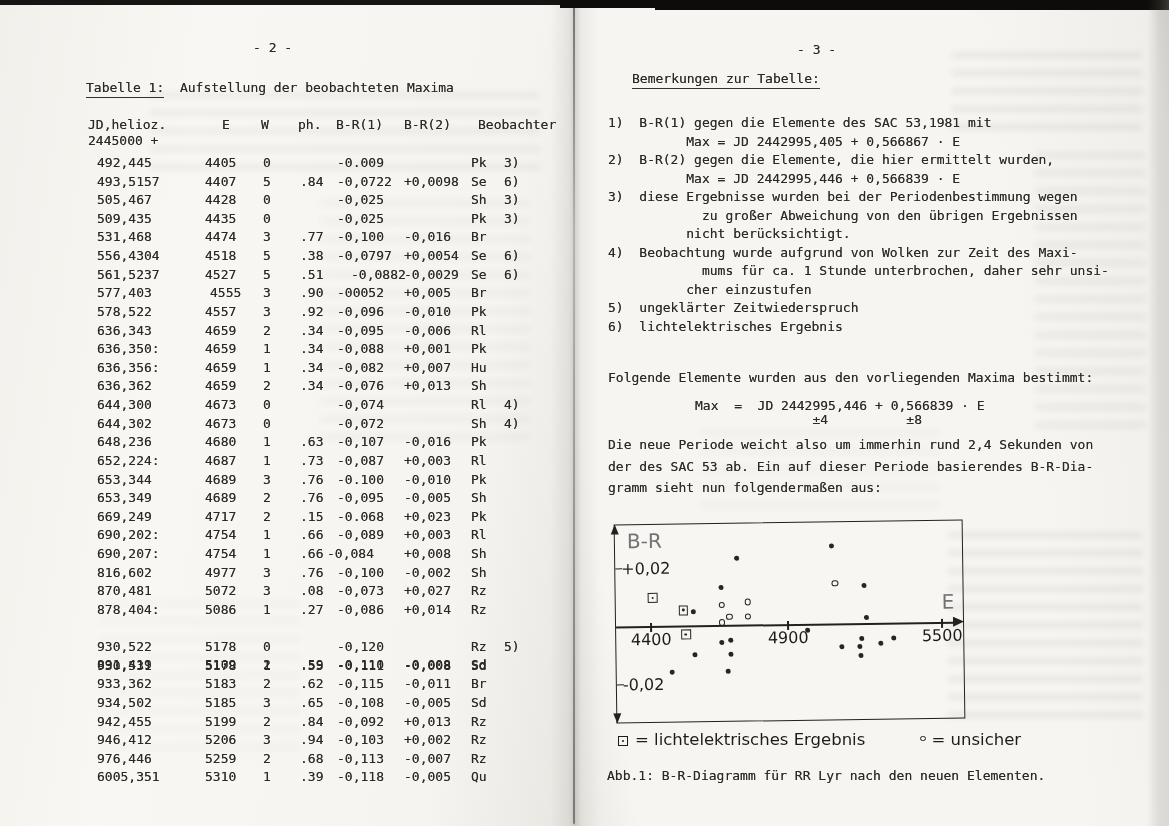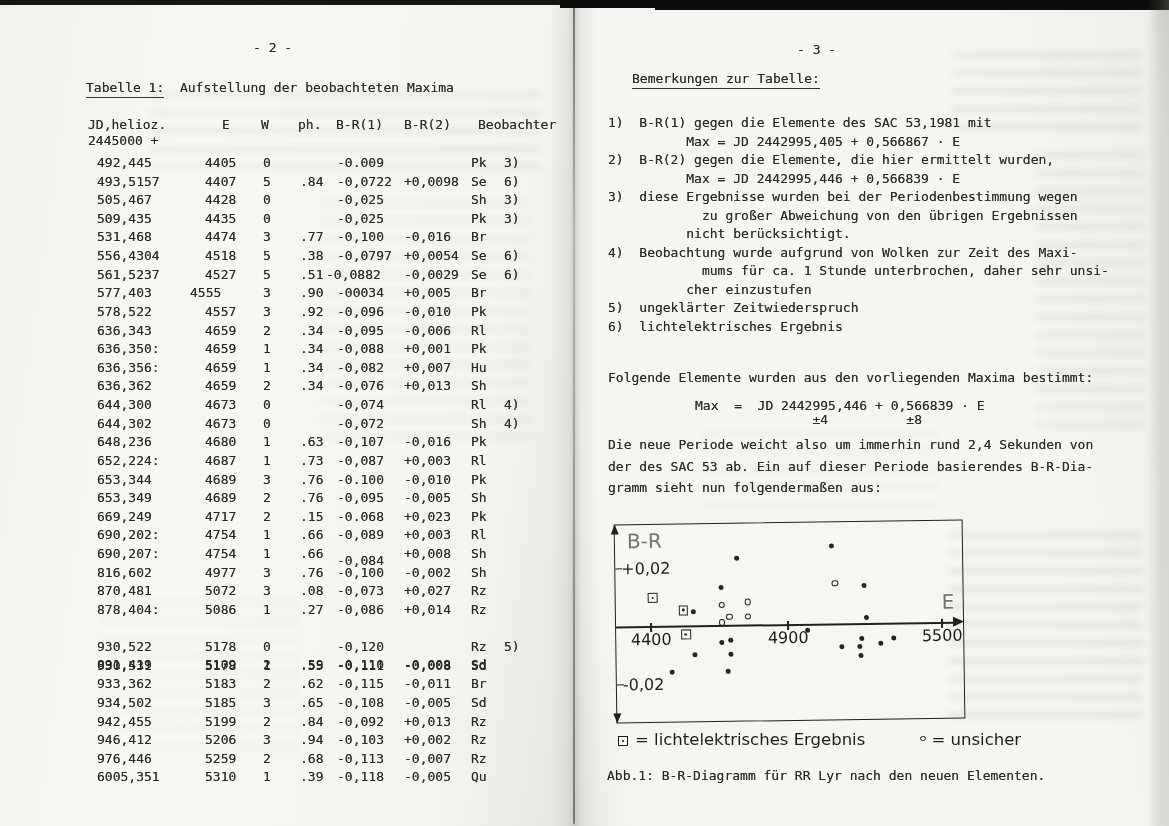--- a/index.html
+++ b/index.html
@@ -142,31 +142,31 @@
         <span style="left: 337px;">-0,0797</span>
         <span style="left: 404px;">+0,0054</span>
         <span style="left: 471px;">Se</span>
         <span style="left: 504px;">6)</span>
       </div>
       <div class="trow" style="top: 266.72px;">
         <span style="left: 97px;">561,5237</span>
         <span style="left: 205px;">4527</span>
         <span style="left: 263px;">5</span>
         <span style="left: 300px;">.51</span>
-        <span style="left: 326px;">-0,0882</span>
+        <span style="left: 351px;">-0,0882</span>
         <span style="left: 404px;">-0,0029</span>
         <span style="left: 471px;">Se</span>
         <span style="left: 504px;">6)</span>
       </div>
       <div class="trow" style="top: 285.34px;">
         <span style="left: 97px;">577,403</span>
-        <span style="left: 190px; text-align: right;">4555</span>
+        <span style="left: 210px; text-align: right;">4555</span>
         <span style="left: 263px;">3</span>
         <span style="left: 300px; text-align: right;">.90</span>
-        <span style="left: 337px;">-00034</span>
+        <span style="left: 337px;">-00052</span>
         <span style="left: 404px;">+0,005</span>
         <span style="left: 471px;">Br</span>
       </div>
       <div class="trow" style="top: 303.96px;">
         <span style="left: 97px;">578,522</span>
         <span style="left: 205px;">4557</span>
         <span style="left: 263px;">3</span>
         <span style="left: 300px;">.92</span>
         <span style="left: 337px;">-0,096</span>
         <span style="left: 404px;">-0,010</span>
@@ -276,21 +276,21 @@
         <span style="left: 300px;">.66</span>
         <span style="left: 337px;">-0,089</span>
         <span style="left: 404px;">+0,003</span>
         <span style="left: 471px;">Rl</span>
       </div>
       <div class="trow" style="top: 546.02px;">
         <span style="left: 97px;">690,207:</span>
         <span style="left: 205px;">4754</span>
         <span style="left: 263px;">1</span>
         <span style="left: 300px;">.66</span>
-        <span style="left: 337px; margin-top: 7px;">-0,084</span>
+        <span style="left: 327px;">-0,084</span>
         <span style="left: 404px;">+0,008</span>
         <span style="left: 471px;">Sh</span>
       </div>
       <div class="trow" style="top: 564.64px;">
         <span style="left: 97px;">816,602</span>
         <span style="left: 205px;">4977</span>
         <span style="left: 263px;">3</span>
         <span style="left: 300px;">.76</span>
         <span style="left: 337px;">-0,100</span>
         <span style="left: 404px;">-0,002</span>

